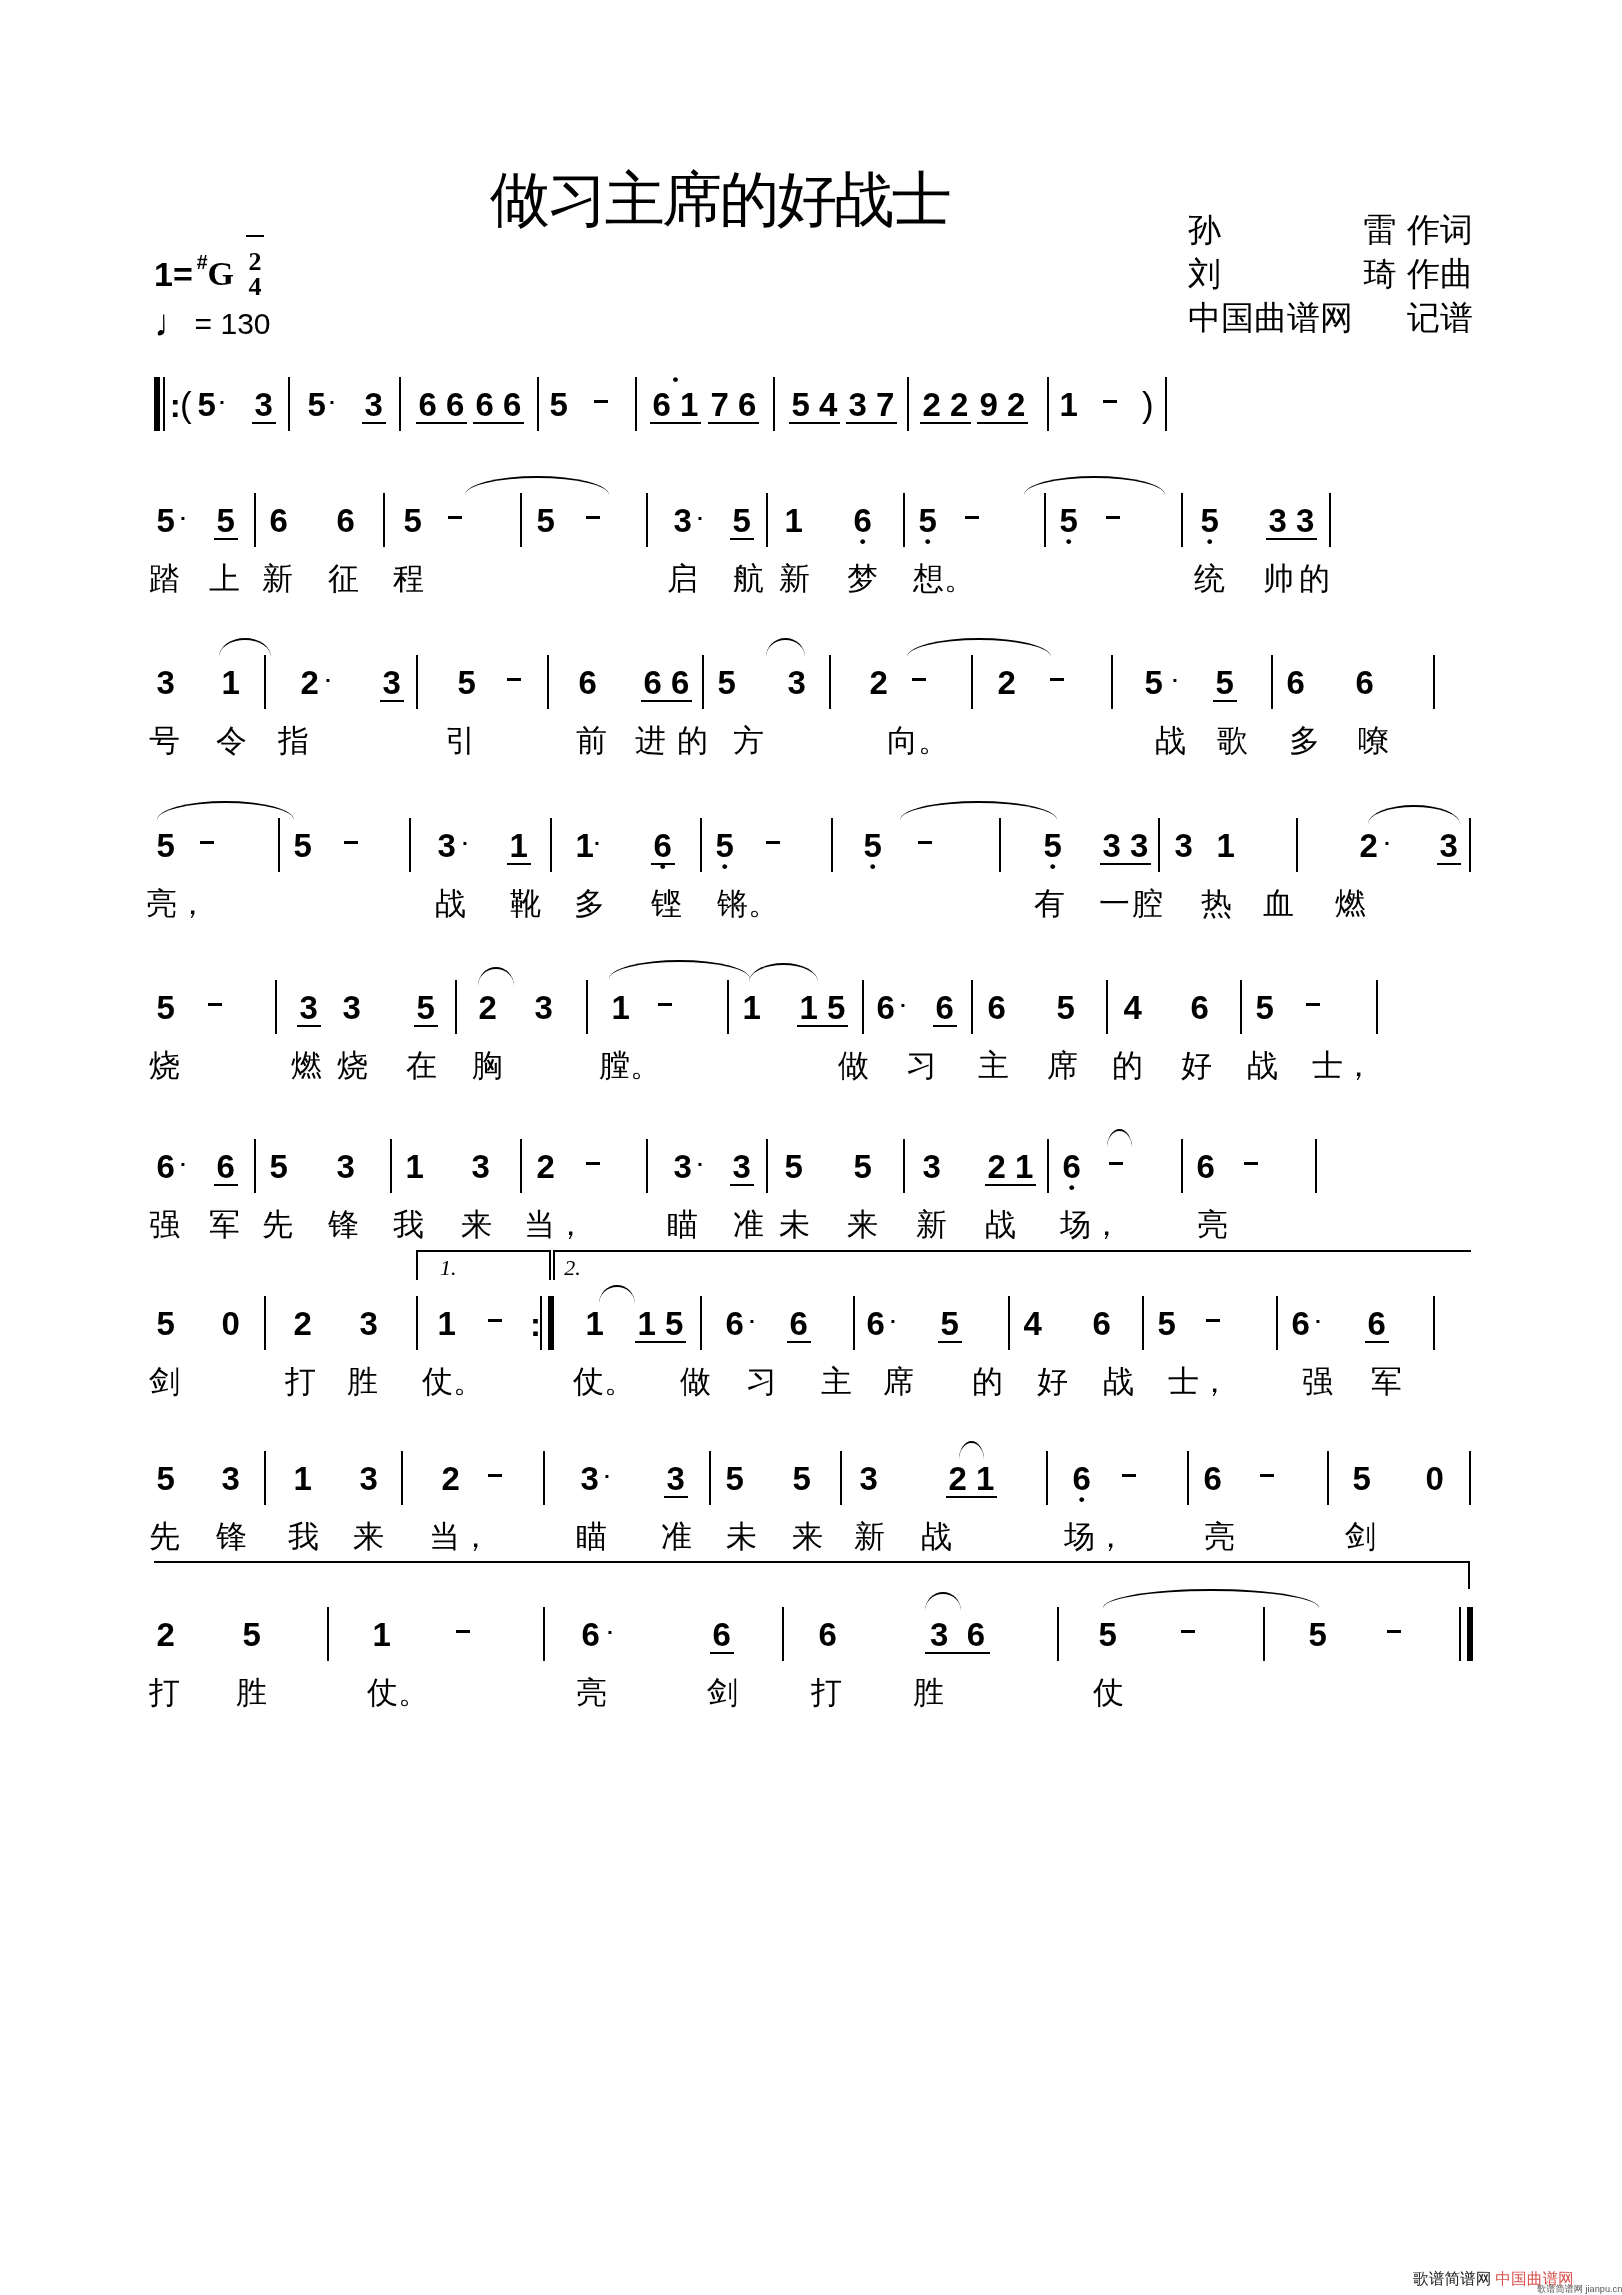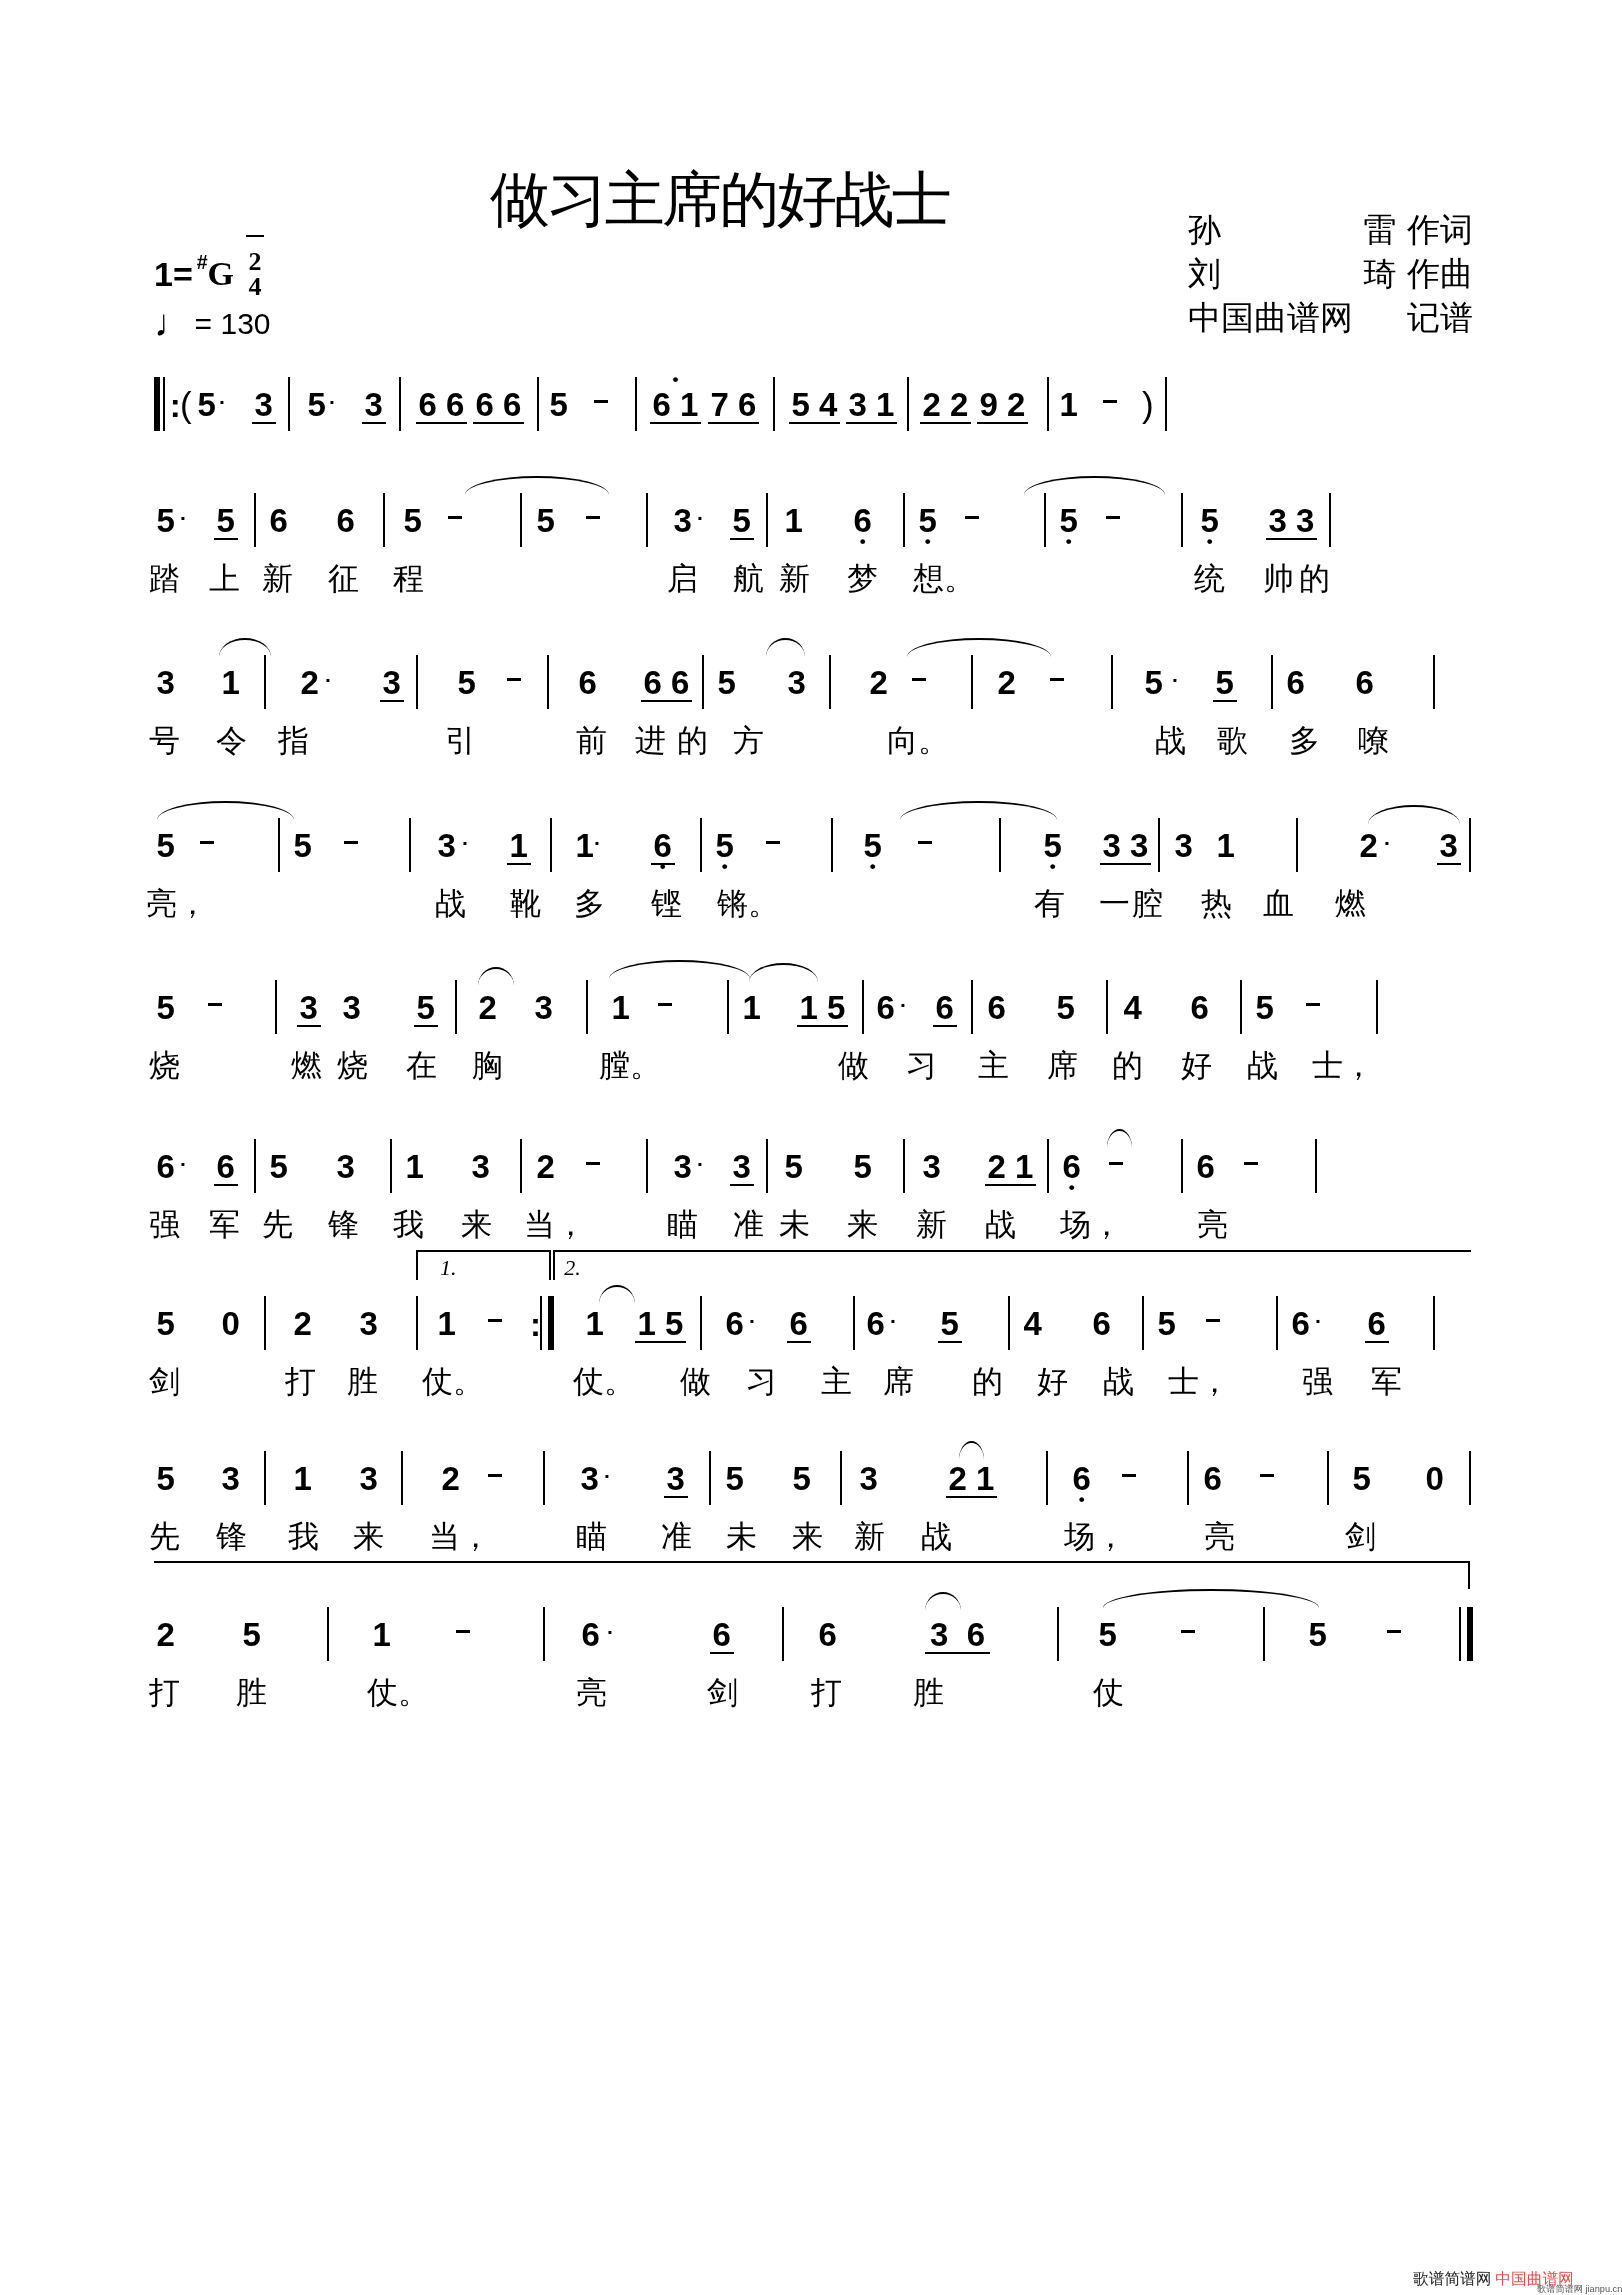--- a/index.html
+++ b/index.html
@@ -93,21 +93,21 @@
     <span class="n u" style="left:262px;width:51px">6 6</span>
       <span class="n u" style="left:319px;width:51px">6 6</span>
     <div class="bar" style="left:383px"></div>
     <span class="n" style="left:393px">5</span>
       <span class="dash" style="left:440px"></span>
     <div class="bar" style="left:481px"></div>
     <span class="n u hi" style="left:496px;width:51px">6 1</span>
       <span class="n u" style="left:554px;width:51px">7 6</span>
     <div class="bar" style="left:619px"></div>
     <span class="n u" style="left:635px;width:51px">5 4</span>
-      <span class="n u" style="left:692px;width:51px">3 1</span>
+      <span class="n u" style="left:692px;width:51px">3 7</span>
     <div class="bar" style="left:753px"></div>
     <span class="n u" style="left:766px;width:51px">2 2</span>
       <span class="n u" style="left:823px;width:51px">9 2</span>
     <div class="bar" style="left:893px"></div>
     <span class="n" style="left:903px">1</span>
       <span class="dash" style="left:949px"></span>
     <span class="paren" style="left:988px">)</span>
     <div class="bar" style="left:1011px"></div>
   </div>
 </div>

